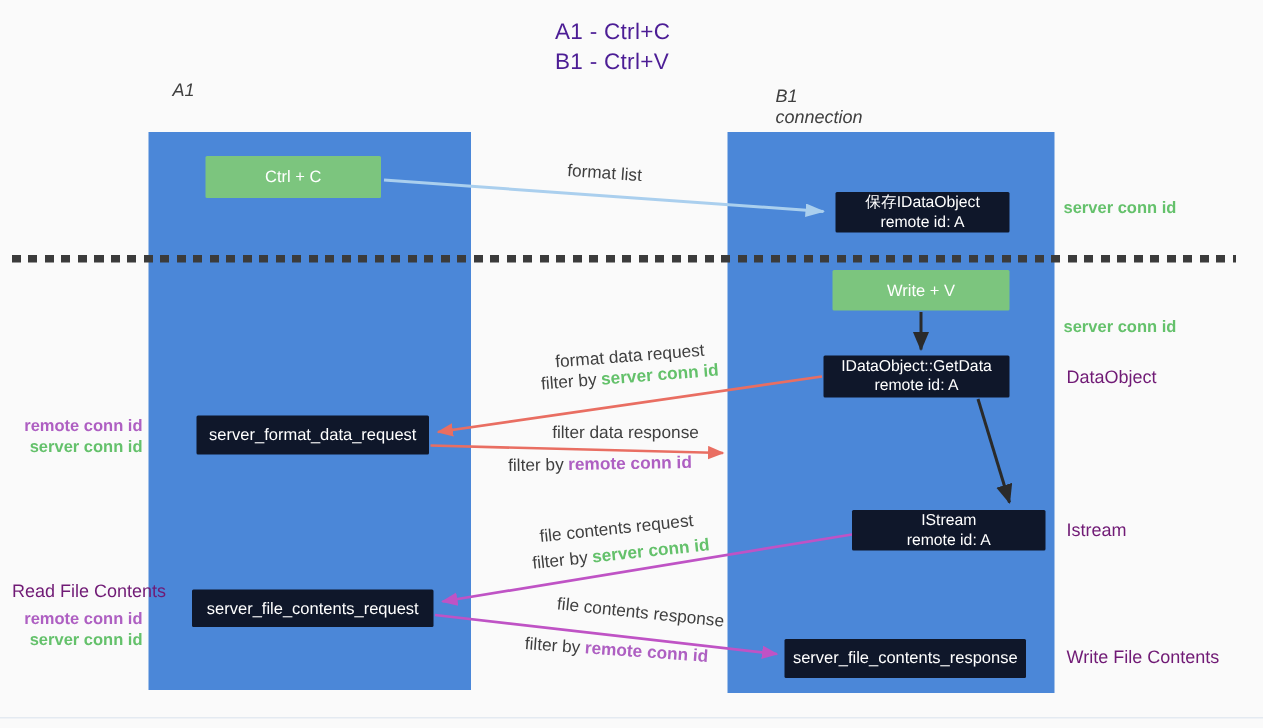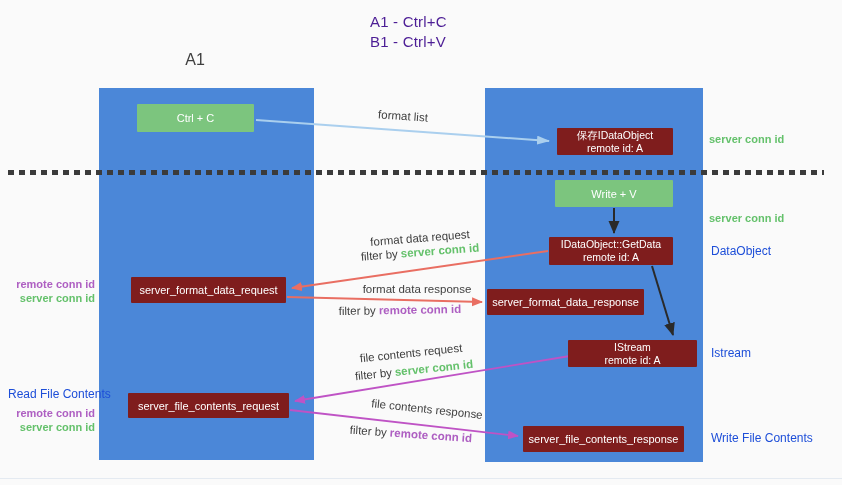--- a/index.html
+++ b/index.html
@@ -8,73 +8,77 @@
     background:#fafafa; font-family:"Liberation Sans", sans-serif; color:#3f3f3f;
   }
   .abs { position:absolute; }
   .title {
     left:370px; top:12px; font-size:15px; line-height:20px; color:#4c1d95;
     letter-spacing:.2px; z-index:4;
   }
   .lifeline { background:#4b87d8; z-index:1; }
   .lifeline-a { left:99px; top:88px; width:215px; height:372px; }
   .lifeline-b { left:485px; top:88px; width:218px; height:374px; }
-  .ll-header { width:160px; text-align:center; font-size:16px; line-height:14px; z-index:4; }
+  .ll-header { width:160px; font-size:12px; line-height:14px; z-index:4;font-style:italic; }
   .ll-header-a { left:115px; top:53px; }
   .ll-header-b { left:517px; top:57px; }
   .divider {
     left:8px; top:170px; width:816px; height:5px; z-index:2;
     background:repeating-linear-gradient(90deg,#3b3b3b 0,#3b3b3b 6px,transparent 6px,transparent 11px);
   }
   svg.arrows { position:absolute; left:0; top:0; z-index:2; pointer-events:none; }
   .node {
     display:flex; align-items:center; justify-content:center; flex-direction:column;
     color:#fff; text-align:center; z-index:3; border-radius:1px;
   }
   .green { background:#7cc57e;text-align:right; }
-  .orange { background:#7f1d1d; }
+  .orange { background:#0f172a; }
   .one-line { font-size:11px; }
   .two-line { font-size:10.5px; line-height:13px; }
   .n-ctrl-c   { left:137px; top:104px; width:117px; height:28px; }
   .n-save     { left:557px; top:128px; width:116px; height:27px; }
   .n-ctrl-v   { left:555px; top:180px; width:118px; height:27px; }
   .n-getdata  { left:549px; top:237px; width:124px; height:28px; }
   .n-freq     { left:131px; top:277px; width:155px; height:26px; }
   .n-fresp    { left:487px; top:289px; width:157px; height:26px; }
   .n-istream  { left:568px; top:340px; width:129px; height:27px; }
   .n-fcreq    { left:128px; top:393px; width:161px; height:25px; }
   .n-fcresp   { left:523px; top:426px; width:161px; height:26px; }
   .flow-label {
     width:200px; text-align:center; font-size:11.5px; color:#3f3f3f; z-index:4;
     white-space:nowrap;
   }
   .key { font-weight:bold; margin-left:3px; }
   .key-green { color:#64c16b; }
   .key-purple { color:#ae5fc2; }
-  .side-label { font-size:12px; color:#1d4ed8; z-index:4; white-space:nowrap; }
+  .side-label { font-size:12px; color:#701a75; z-index:4; white-space:nowrap; }
   .conn-label { font-size:11px; font-weight:bold; line-height:14px; z-index:4; white-space:nowrap; }
   .conn-green { color:#64c16b; }
   .conn-purple { color:#ae5fc2; }
   .left-group { left:0; width:95px; text-align:right; }
   .bottom-line { left:0; bottom:6px; width:842px; border-top:1px solid #e4eaf1; z-index:1; }
   .r4 { transform:rotate(4deg); }  .r6 { transform:rotate(6deg); }
   .rm1 { transform:rotate(-1deg); } .rm45 { transform:rotate(-4.5deg); } .rm6 { transform:rotate(-6deg); }
 </style>
 </head>
 <body>
 
 <div class="canvas">
 
   <div class="abs title">
     <div>A1 - Ctrl+C</div>
     <div>B1 - Ctrl+V</div>
   </div>
 
   <div class="abs ll-header ll-header-a">
     <div>A1</div>
+  </div>
+  <div class="abs ll-header ll-header-b">
+    <div>B1</div>
+    <div>connection</div>
   </div>
 
   <div class="abs lifeline lifeline-a"></div>
   <div class="abs lifeline lifeline-b"></div>
 
   <div class="abs divider"></div>
 
   <svg class="arrows" width="842" height="485">
     <defs>
       <marker id="m-blue" markerUnits="userSpaceOnUse" markerWidth="14" markerHeight="11" refX="12" refY="4.5" orient="auto">
@@ -109,42 +113,39 @@
   <div class="abs node green one-line n-ctrl-v">
     <span>Write + V</span>
   </div>
   <div class="abs node orange two-line n-getdata">
     <span>IDataObject::GetData</span>
     <span>remote id: A</span>
   </div>
   <div class="abs node orange one-line n-freq">
     <span>server_format_data_request</span>
   </div>
-  <div class="abs node orange one-line n-fresp">
-    <span>server_format_data_response</span>
-  </div>
   <div class="abs node orange two-line n-istream">
     <span>IStream</span>
     <span>remote id: A</span>
   </div>
   <div class="abs node orange one-line n-fcresp">
     <span>server_file_contents_response</span>
   </div>
   <div class="abs node orange one-line n-fcreq">
     <span>server_file_contents_request</span>
   </div>
 
   <div class="abs flow-label r4" style="left:303px; top:110px;">format list</div>
 
   <div class="abs flow-label rm45" style="left:320px; top:232px;">format data request</div>
   <div class="abs flow-label rm45" style="left:320px; top:246px;">
     <span>filter by</span><span class="key key-green">server conn id</span>
   </div>
 
-  <div class="abs flow-label" style="left:317px; top:283px;">format data response</div>
+  <div class="abs flow-label" style="left:317px; top:283px;">filter data response</div>
   <div class="abs flow-label rm1" style="left:300px; top:304px;">
     <span>filter by</span><span class="key key-purple">remote conn id</span>
   </div>
 
   <div class="abs flow-label rm6" style="left:311px; top:347px;">file contents request</div>
   <div class="abs flow-label rm6" style="left:314px; top:364px;">
     <span>filter by</span><span class="key key-green">server conn id</span>
   </div>
 
   <div class="abs flow-label r6" style="left:327px; top:403px;">file contents response</div>

